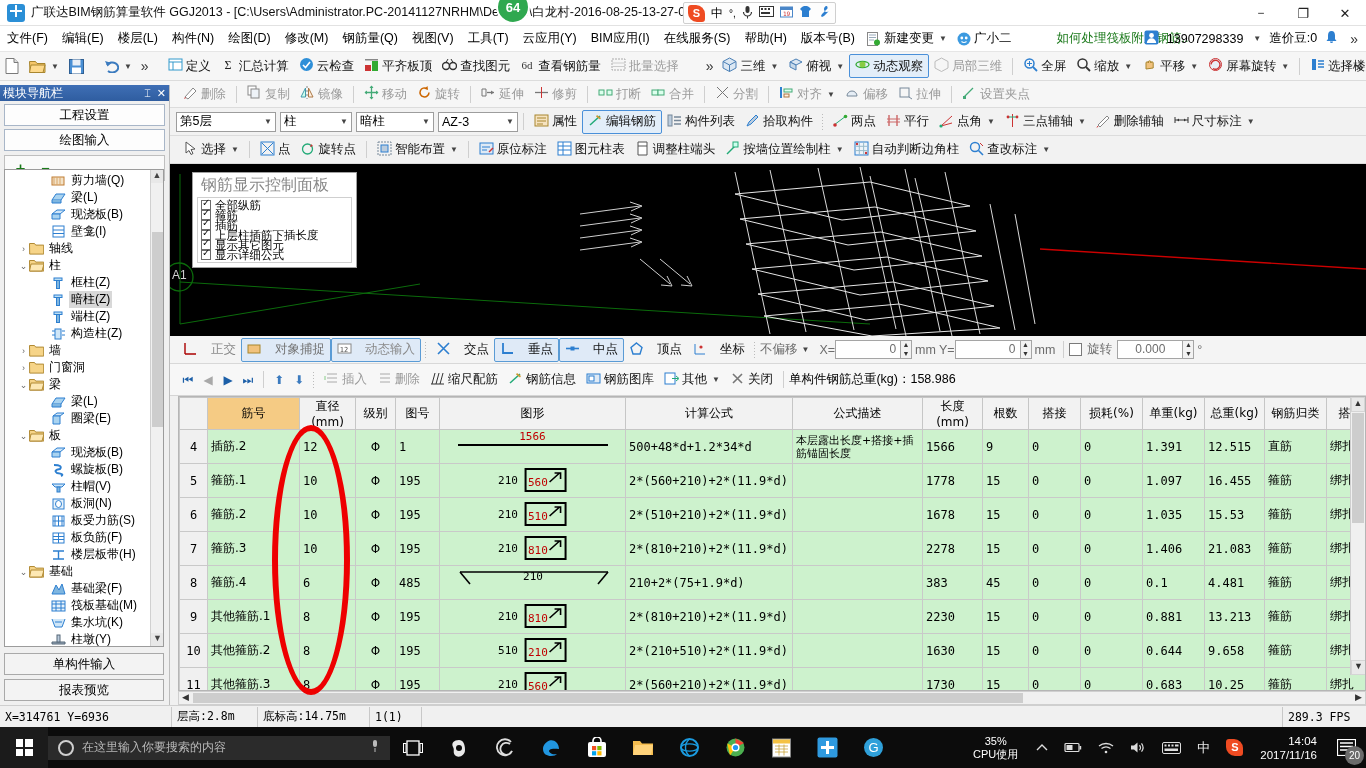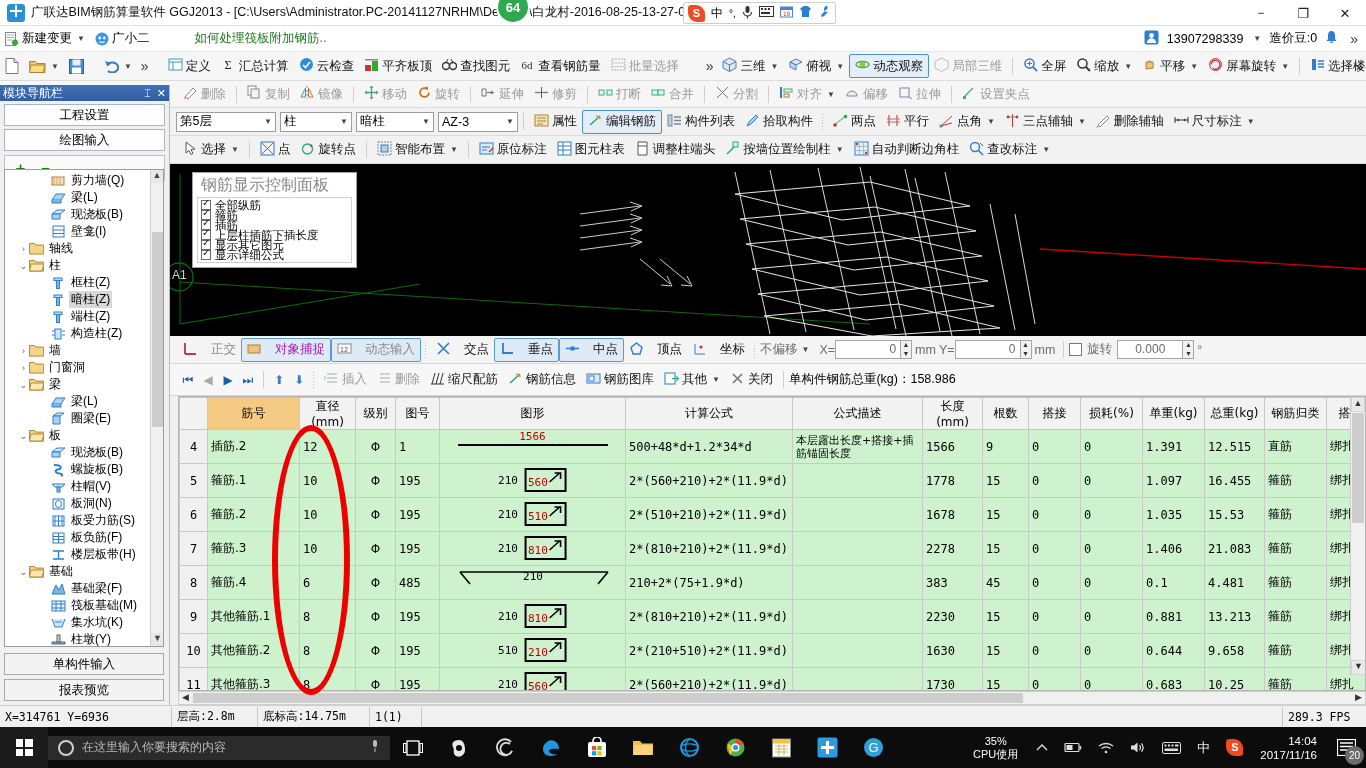--- a/index.html
+++ b/index.html
@@ -304,20 +304,36 @@
     </div>
 
     <div class="winbtns">
       <div class="winbtn">－</div>
       <div class="winbtn">❐</div>
       <div class="winbtn close">✕</div>
     </div>
   </div>
 
   <div class="menubar">
+    <div id="menu-items" style="display:flex;align-items:center;">
+        <div class="menu-item">文件(F)</div>
+        <div class="menu-item">编辑(E)</div>
+        <div class="menu-item">楼层(L)</div>
+        <div class="menu-item">构件(N)</div>
+        <div class="menu-item">绘图(D)</div>
+        <div class="menu-item">修改(M)</div>
+        <div class="menu-item">钢筋量(Q)</div>
+        <div class="menu-item">视图(V)</div>
+        <div class="menu-item">工具(T)</div>
+        <div class="menu-item">云应用(Y)</div>
+        <div class="menu-item">BIM应用(I)</div>
+        <div class="menu-item">在线服务(S)</div>
+        <div class="menu-item">帮助(H)</div>
+        <div class="menu-item">版本号(B)</div>
+      </div>
     <div class="mb-chip">
       <span class="gi">
         <svg width="13" height="14" viewBox="0 0 13 14">
             <rect x="0.5" y="0.5" width="10" height="13" fill="#fff" stroke="#888"></rect>
             <path d="M2 3h7M2 5.5h7M2 8h5" stroke="#9ab" stroke-width="1"></path>
             <circle cx="10" cy="10.5" r="3" fill="#3a3"></circle>
           </svg>
       </span>
       <span>新建变更</span>
       <span class="caret">▼</span>
@@ -1171,21 +1187,21 @@
 
   <div class="snapbar">
     <span style="width:8px"></span>
     <div id="snap-items" style="display:flex;align-items:center;">
         <span class="snap-btn" style="color: rgb(138, 138, 138);">
           <span class="gi"><svg width="15" height="15" viewBox="0 0 15 15">
               <path d="M2 13 V2 M2 13 H13" stroke="#a00" stroke-width="1.4"></path>
             </svg></span>
           <span>正交</span>
         </span>
-        <span class="snap-btn act" style="color: #a21caf;">
+        <span class="snap-btn act" style="color: #737373;">
           <span class="gi"><svg width="15" height="15" viewBox="0 0 15 15">
               <rect x="1" y="4" width="12" height="8" fill="#f1c27d" stroke="#a8862f"></rect>
             </svg></span>
           <span>对象捕捉</span>
         </span>
         <span class="snap-btn act" style="color: rgb(138, 138, 138);">
           <span class="gi"><svg width="15" height="15" viewBox="0 0 15 15">
               <rect x="1" y="3" width="13" height="9" fill="#fff" stroke="#888"></rect>
               <text x="7" y="10.5" font-size="7" text-anchor="middle" fill="#555" font-family="monospace">12</text>
             </svg></span>

